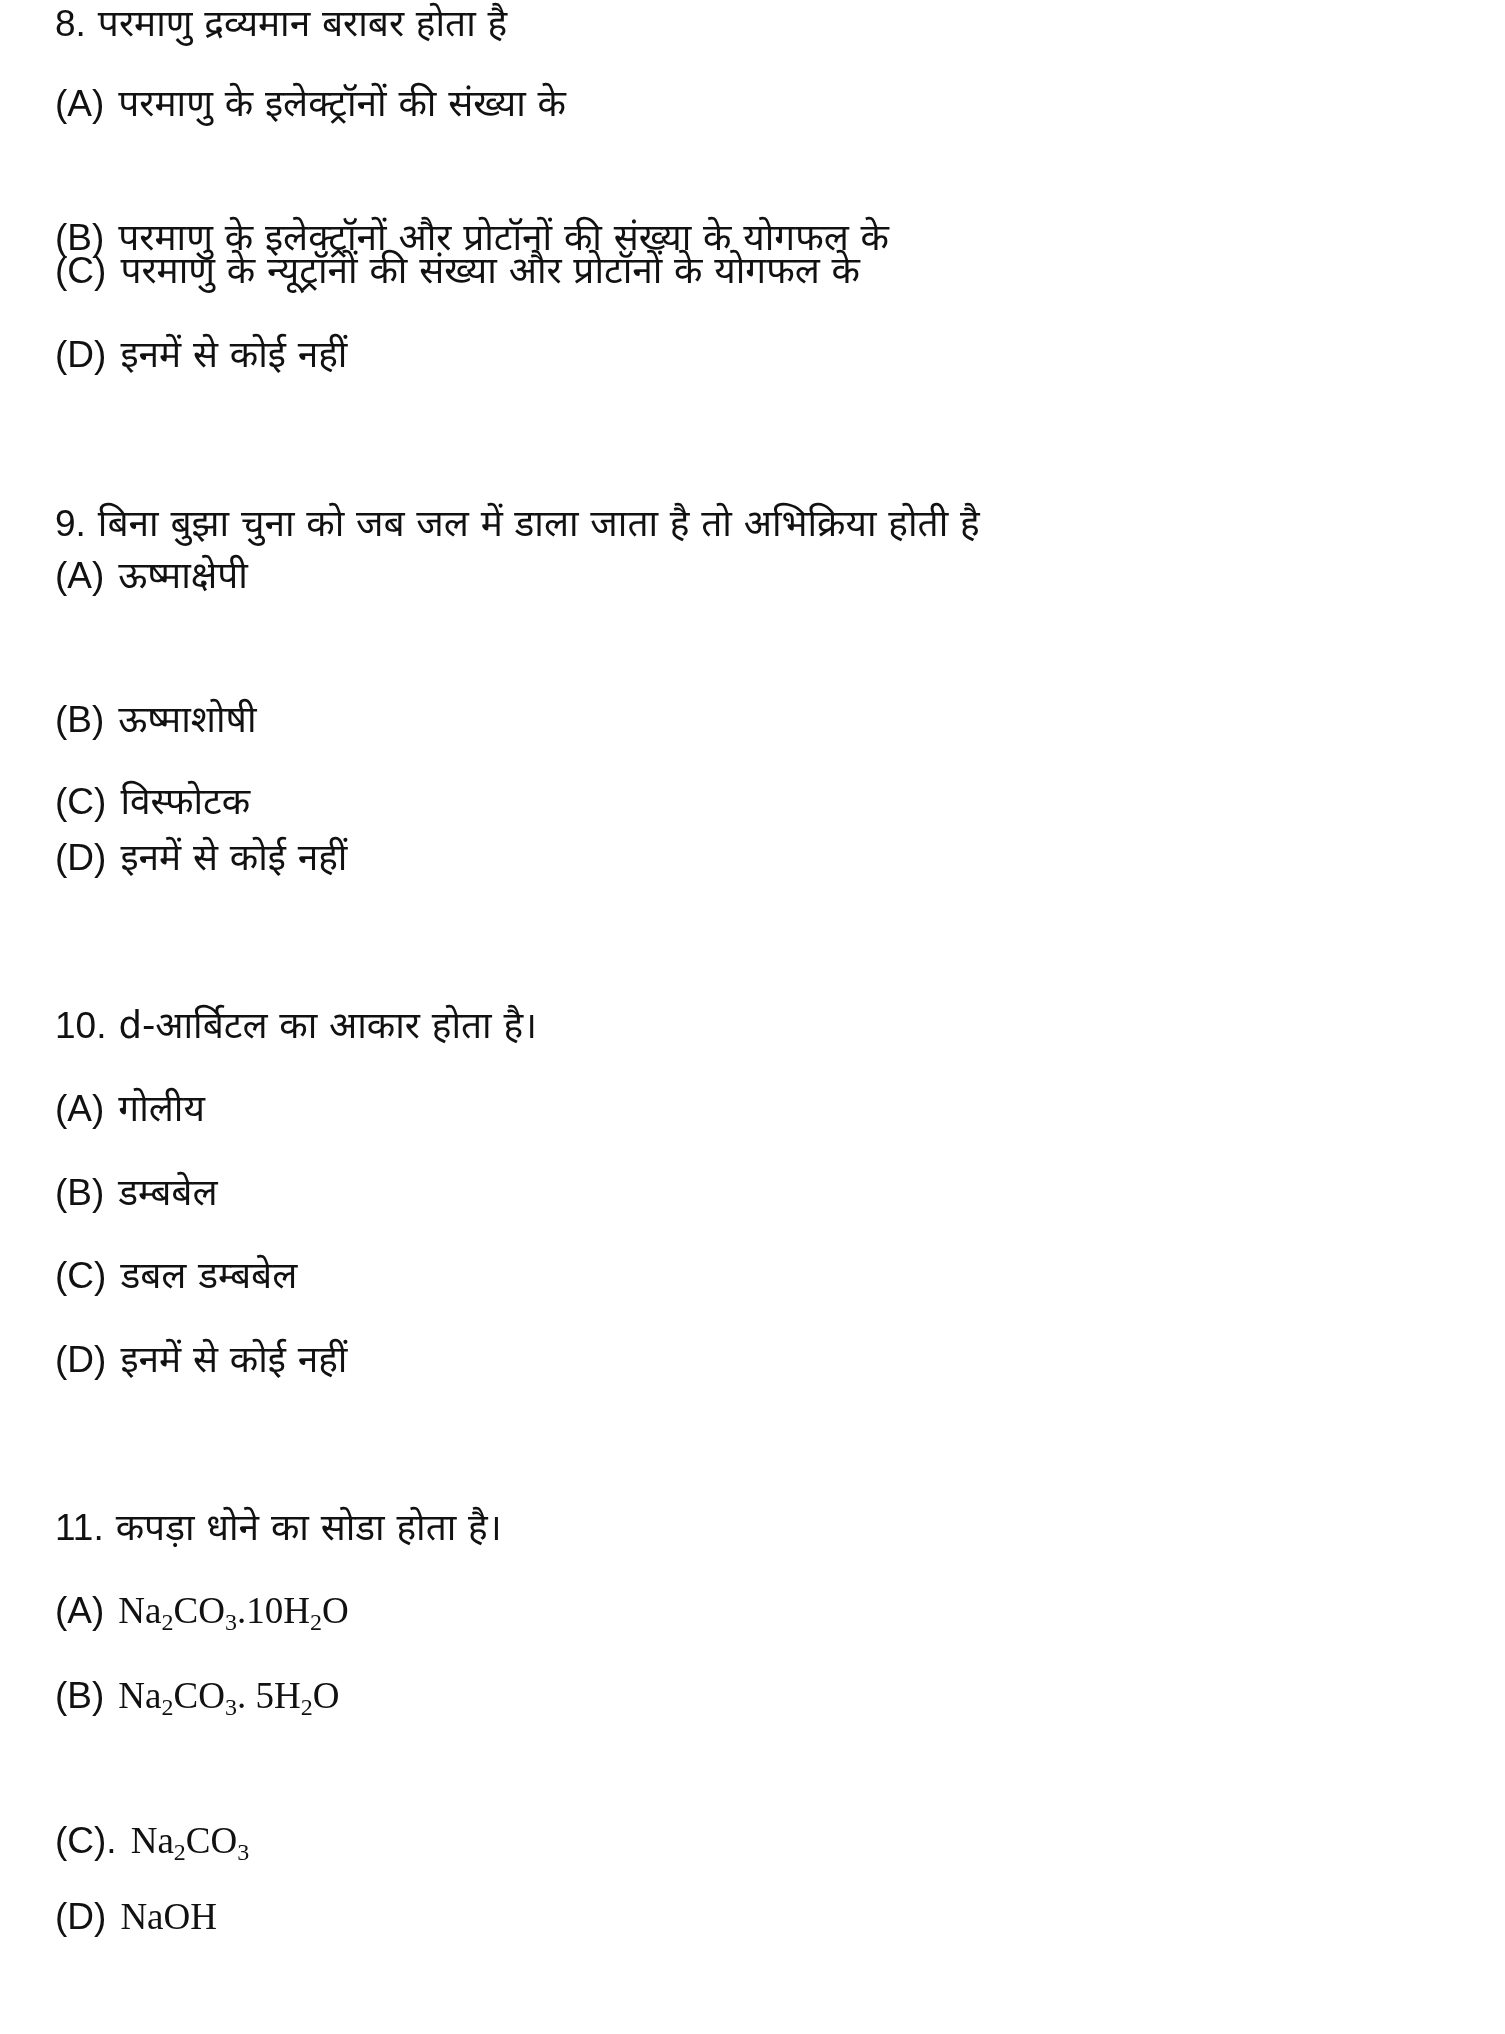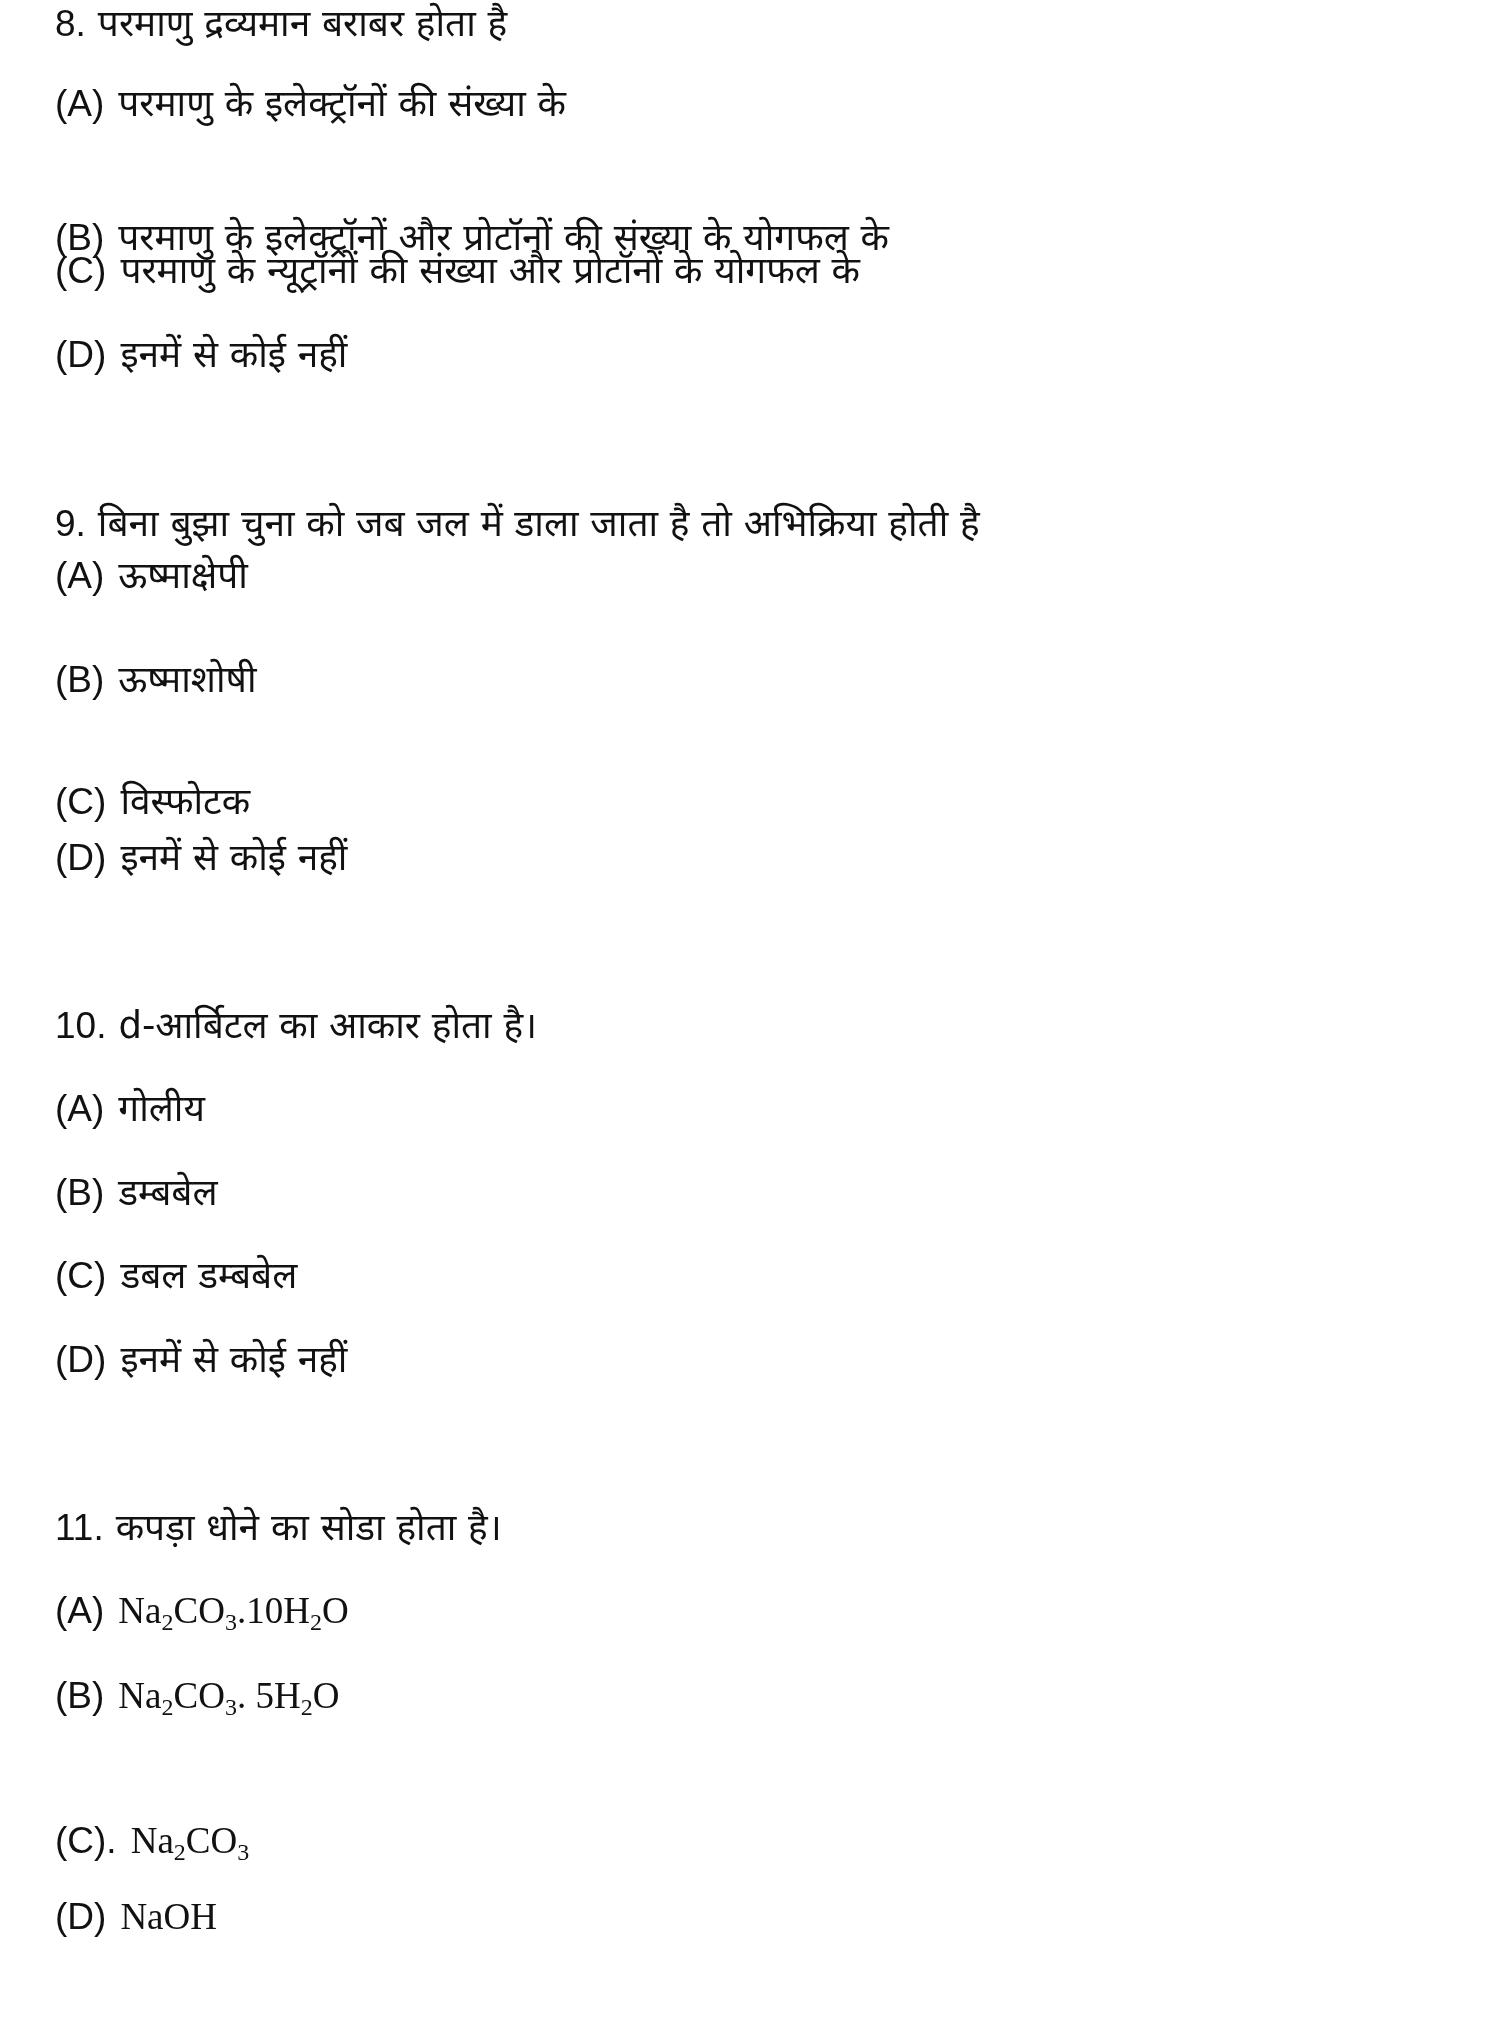--- a/index.html
+++ b/index.html
@@ -62,21 +62,21 @@
 <div class="line" style="top:327px;">
   <span class="label">(D)</span><span class="text">इनमें से कोई नहीं</span>
 </div>
 
 <div class="line" style="top:496px;">
   <span class="qnum">9.</span><span class="text">बिना बुझा चुना को जब जल में डाला जाता है तो अभिक्रिया होती है</span>
 </div>
 <div class="line" style="top:548px;">
   <span class="label">(A)</span><span class="text">ऊष्माक्षेपी</span>
 </div>
-<div class="line" style="top:652px;">
+<div class="line" style="top:692px;">
   <span class="label">(B)</span><span class="text">ऊष्माशोषी</span>
 </div>
 <div class="line" style="top:774px;">
   <span class="label">(C)</span><span class="text">विस्फोटक</span>
 </div>
 <div class="line" style="top:830px;">
   <span class="label">(D)</span><span class="text">इनमें से कोई नहीं</span>
 </div>
 
 <div class="line" style="top:998px;">

